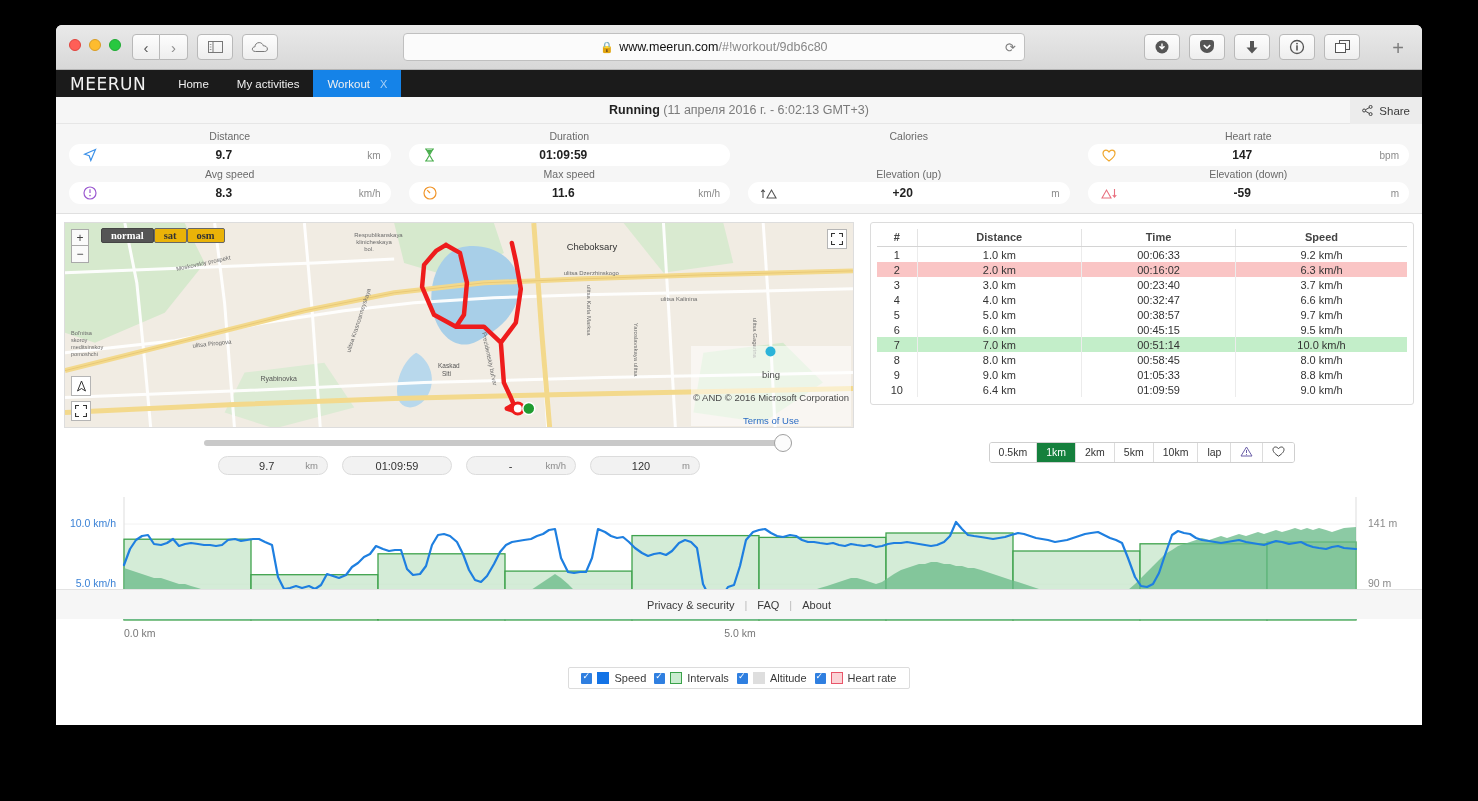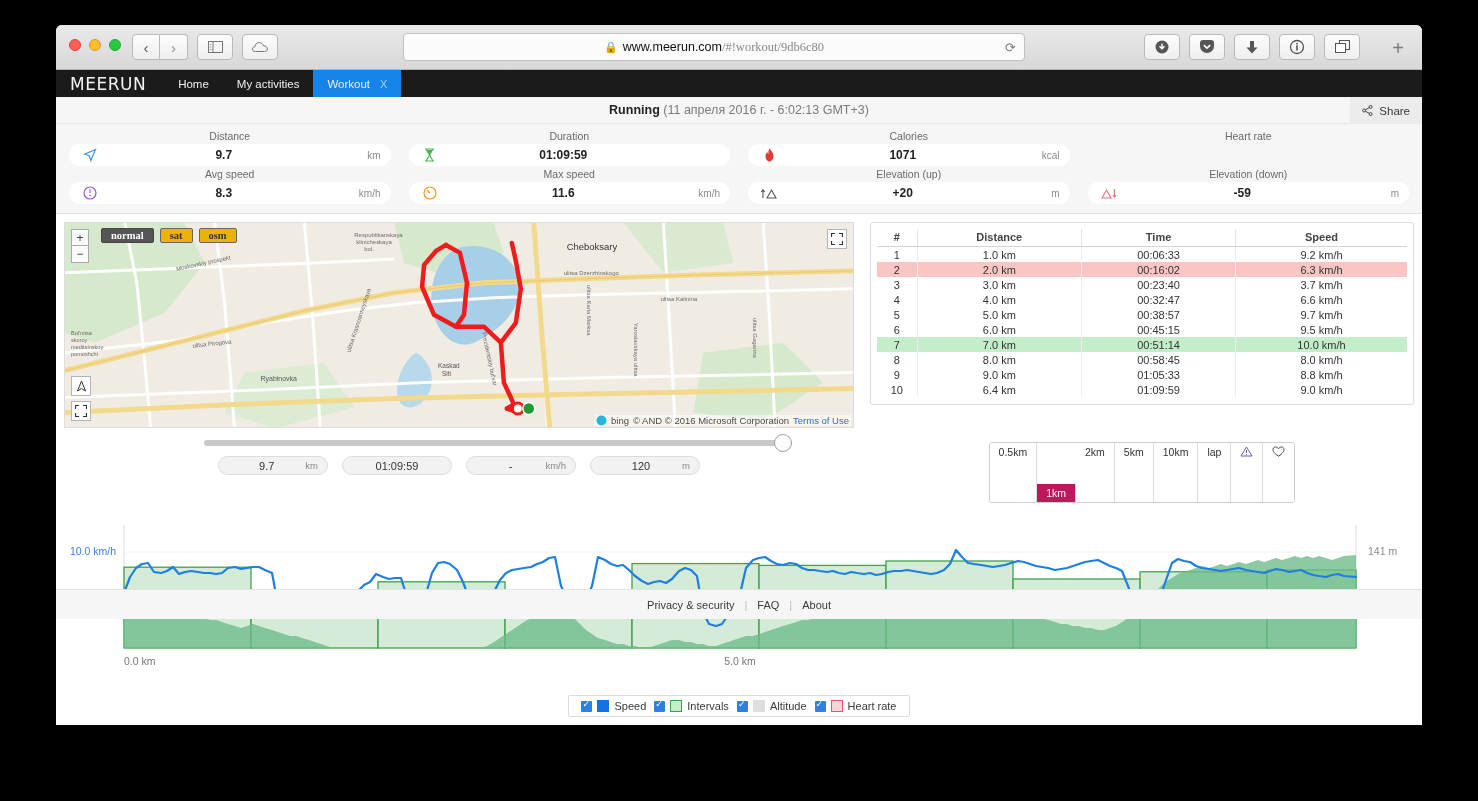--- a/index.html
+++ b/index.html
@@ -54,21 +54,21 @@
   .tb-sidebar { left:141px; }
   .tb-cloud { left:186px; }
 
   .urlbar {
     position:absolute; left:347px; top:8px; width:622px; height:28px;
     background:#fbfbfb; border:1px solid #c0c0c0; border-radius:4px;
     display:flex; align-items:center; justify-content:center;
     font-size:12.5px; color:#111;
   }
   .urlbar .lock { margin-right:5px; font-size:11px; color:#666; }
-  .urlbar .dim { color:#888;font-family:Liberation Serif, serif; }
+  .urlbar .dim { color:#888; }
   .reload {
     position:absolute; right:8px; top:50%; transform:translateY(-50%);
     color:#7d7d7d; font-size:13px;
   }
 
   .rightbtns { position:absolute; right:62px; top:9px; display:flex; gap:9px; }
   .rbtn {
     width:36px; height:26px;
     background: linear-gradient(#fdfdfd,#eeeeee);
     border:1px solid #b9b9b9; border-radius:4px;
@@ -146,42 +146,42 @@
     border:1px solid #ddd;
   }
   .mapsvg { position:absolute; inset:0; }
   .zoomctl { position:absolute; left:6px; top:6px; width:18px; }
   .zoombtn {
     width:18px; height:17px; background:#fafafa; border:1px solid #a9a9a9;
     display:flex; align-items:center; justify-content:center;
     font-size:12px; color:#444; line-height:1;
   }
   .zoombtn + .zoombtn { border-top:none; }
-  .layerbtns { position:absolute; left:36px; top:5px; display:flex; gap:6px; }
+  .layerbtns { position:absolute; left:36px; top:5px; display:flex; gap:0; }
   .layerbtn {
     padding:1px 9px; font-size:10.5px; border:1px solid #666;
     background:#eab308; color:#333; border-radius:2px; font-weight:bold;
     font-family:"Liberation Serif", serif;
   }
   .layerbtn.active { background:#555; color:#fff; border-color:#444; }
   .mapcorner {
     position:absolute; right:6px; top:6px;
     width:20px; height:20px; background:#fff; border:1px solid #b5b5b5;
     display:flex; align-items:center; justify-content:center; font-size:11px; color:#444;
   }
   .mapbl { position:absolute; left:6px; bottom:6px; }
   .mapblbtn {
     width:20px; height:20px; background:#fff; border:1px solid #b5b5b5;
     display:flex; align-items:center; justify-content:center;
     font-size:11px; color:#444; margin-top:5px;
   }
   .attrib {
     position:absolute; right:2px; bottom:1px;
-    font-size:9.5px; color:#4a4a4a; display:flex; align-items:center; gap:4px;
-    background:rgba(255,255,255,.55); padding:0 2px;
+    font-size:9.5px; color:#4a4a4a; display:flex; align-items:center; gap:12px;
+    background:rgba(255,255,255,.55); padding:0 2px;flex-direction:column;
   }
   .attrib a { color:#2b6cc4; text-decoration:none; }
 
   
   .sliderwrap { padding:8px 0 0 0; width:790px; }
   .slider { position:relative; height:14px; margin:0 0 6px 0; }
   .sliderthumb {
     position:absolute; right:0px; top:-2px; width:18px; height:18px;
     background:#fcfcfc; border:1px solid #a0a0a0; border-radius:50%;
   }
@@ -214,21 +214,21 @@
   table.laps tr.hl-green td { background:#c3eec9; }
   table.laps td:first-child, table.laps th:first-child { width:40px; }
 
   .intervalbar { display:flex; justify-content:center; margin-top:37px; }
   .ibtns { display:flex; border:1px solid #cfcfcf; border-radius:3px; overflow:hidden; }
   .ibtn {
     padding:3px 9px; font-size:10.5px; color:#333; background:#fff;
     border-right:1px solid #dcdcdc; min-width:31px; text-align:right;
   }
   .ibtn:last-child { border-right:none; }
-  .ibtn.active { background:#be185d; color:#fff;margin-top:41px; }
+  .ibtn.active { background:#15803d; color:#fff; }
 
   
   .chartzone { position:relative; margin-top:14px; height:170px; }
   .legendwrap { display:flex; justify-content:center; margin-top:4px; }
   .legend {
     border:1px solid #dcdcdc; background:#fff; border-radius:2px;
     display:flex; align-items:center; gap:8px; padding:4px 12px;
     font-size:11px; color:#3a3a3a;
   }
   .legitem { display:flex; align-items:center; gap:5px; }
@@ -393,32 +393,32 @@
                   <path d="M1 1 h9 M1 13 h9 M2 1 L9 13 M9 1 L2 13" stroke="#4caf50" stroke-width="1.2" fill="none"></path>
                   <path d="M2.5 2 h6 l-3 4.5 z" fill="#4caf50"></path>
                 </svg>
             </span>
             <span class="statval">01:09:59</span>
             <span class="statunit"></span>
           </div>
         </div>
         <div class="statcell">
           <div class="statlabel">Calories</div>
+        </div>
+        <div class="statcell">
+          <div class="statlabel">Heart rate</div>
           <div class="statbox">
             <span class="staticon">
-              <svg width="11" height="14" viewBox="0 0 11 14">
-                  <path d="M5.5 0.5 C7 3 9.5 4.5 9.5 8 C9.5 11 7.6 13.5 5.5 13.5 C3.4 13.5 1.5 11 1.5 8 C1.5 6 2.6 5 3.3 4 C3.6 5.2 4.3 5.6 4.6 5.5 C4.2 3.5 4.6 1.8 5.5 0.5 Z" fill="#e53935"></path>
+              <svg width="14" height="13" viewBox="0 0 14 13">
+                  <path d="M7 12 C2 8.5 1 6.2 1 4.3 C1 2.4 2.4 1.2 4 1.2 C5.3 1.2 6.4 2 7 3 C7.6 2 8.7 1.2 10 1.2 C11.6 1.2 13 2.4 13 4.3 C13 6.2 12 8.5 7 12 Z" fill="none" stroke="#f0a830" stroke-width="1.2"></path>
                 </svg>
             </span>
-            <span class="statval">1071</span>
-            <span class="statunit">kcal</span>
-          </div>
-        </div>
-        <div class="statcell">
-          <div class="statlabel">Heart rate</div>
+            <span class="statval">147</span>
+            <span class="statunit">bpm</span>
+          </div>
         </div>
 
         <div class="statcell">
           <div class="statlabel">Avg speed</div>
           <div class="statbox">
             <span class="staticon">
               <svg width="14" height="14" viewBox="0 0 14 14">
                   <circle cx="7" cy="7" r="6" fill="none" stroke="#9b59d0" stroke-width="1.2"></circle>
                   <line x1="7" y1="7" x2="7" y2="3.2" stroke="#9b59d0" stroke-width="1.2"></line>
                   <circle cx="7" cy="9.6" r="0.8" fill="#9b59d0"></circle>

